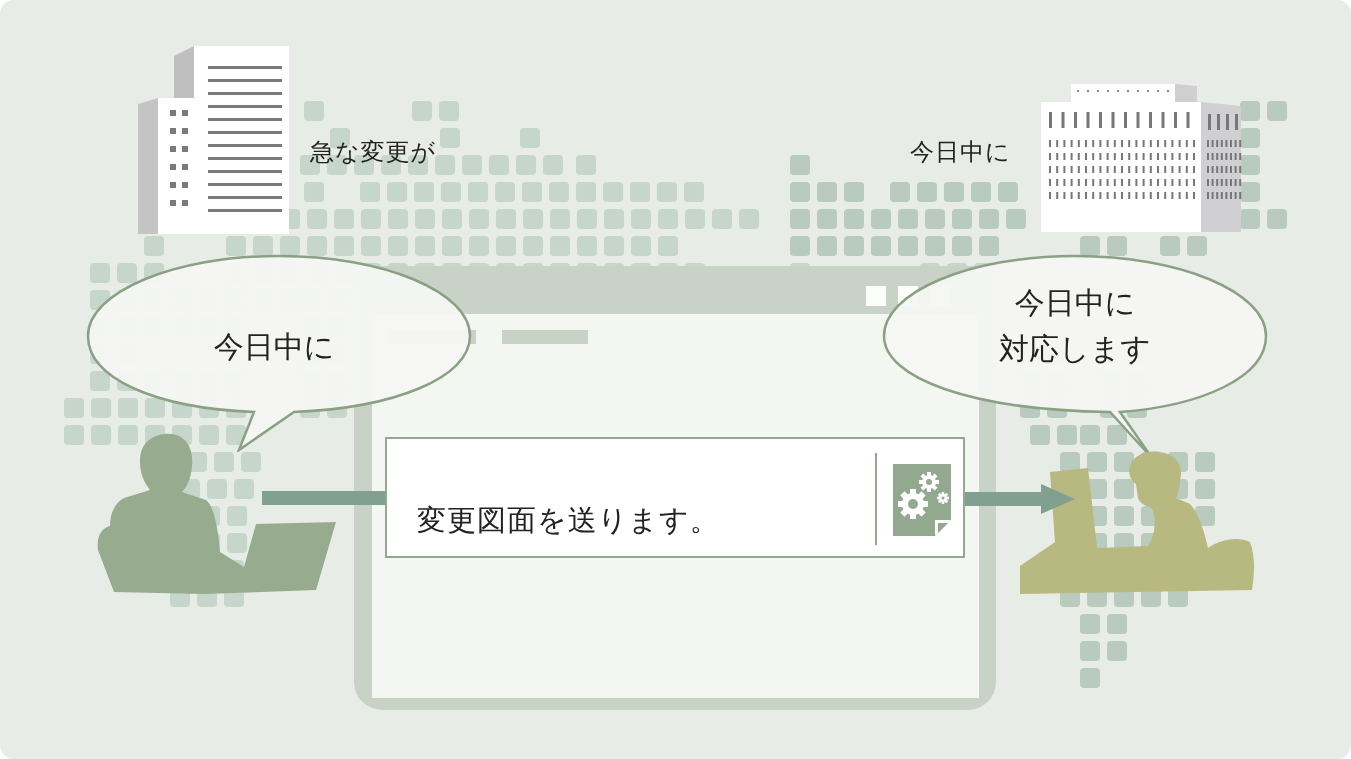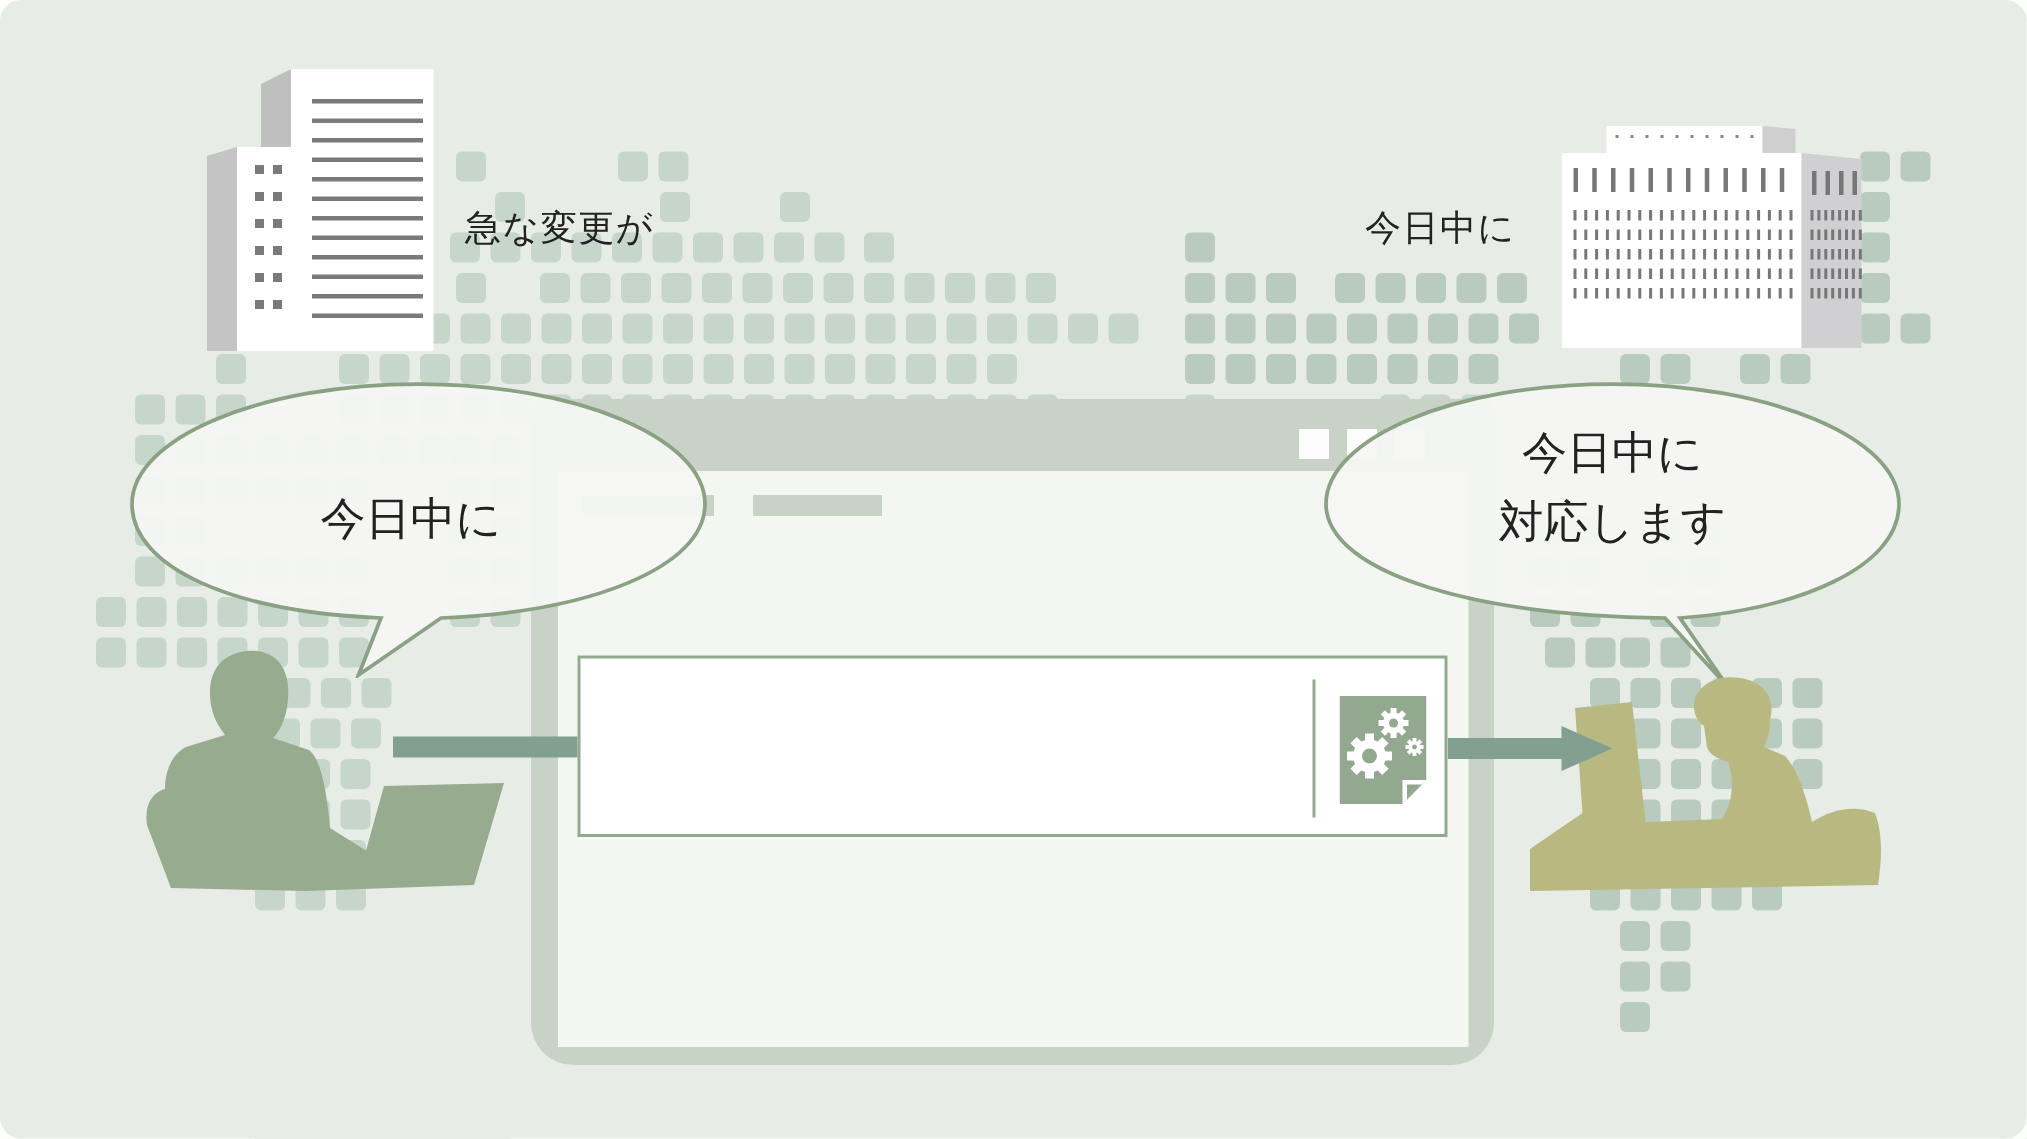--- a/index.html
+++ b/index.html
@@ -599,20 +599,21 @@
   </svg>
 
   <div class="arrow-left"></div>
 
   <svg class="arrow-right" viewBox="0 0 110 30">
     <rect x="0" y="8" width="80" height="14" fill="#82a090"></rect>
     <polygon points="76,0 110,15 76,30" fill="#82a090"></polygon>
   </svg>
 
   <div class="msg-card">
+    <div class="msg-line2">変更図面を送ります。</div>
     <div class="msg-divider"></div>
     <svg class="msg-attach" viewBox="0 0 58 72">
       <path d="M0,0 L58,0 L58,56 L42,72 L0,72 Z" fill="#93a98f"></path>
       <path d="M58,56 L42,72 L42,56 Z" fill="#ffffff"></path>
       <path d="M45,69 L55,59 L45,59 Z" fill="#93a98f"></path>
       <g fill="#ffffff">
         <circle cx="20" cy="40" r="11"></circle>
         <g transform="translate(20,40)">
           <rect x="-3" y="-15" width="6" height="30"></rect>
           <rect x="-15" y="-3" width="30" height="6"></rect>

